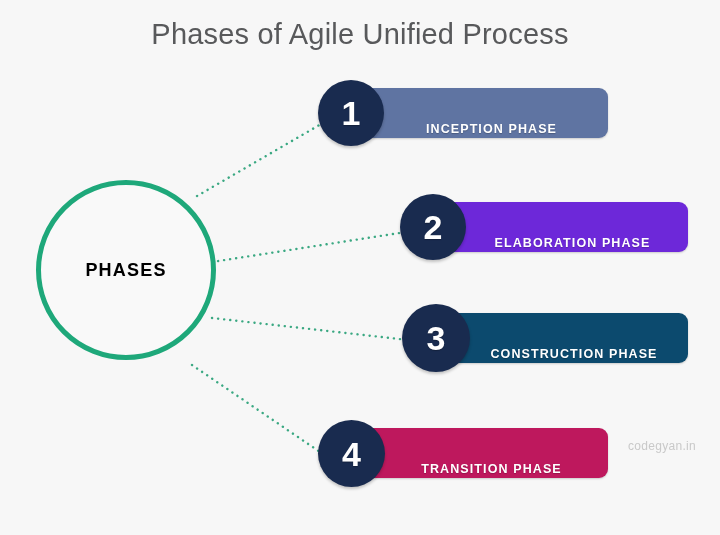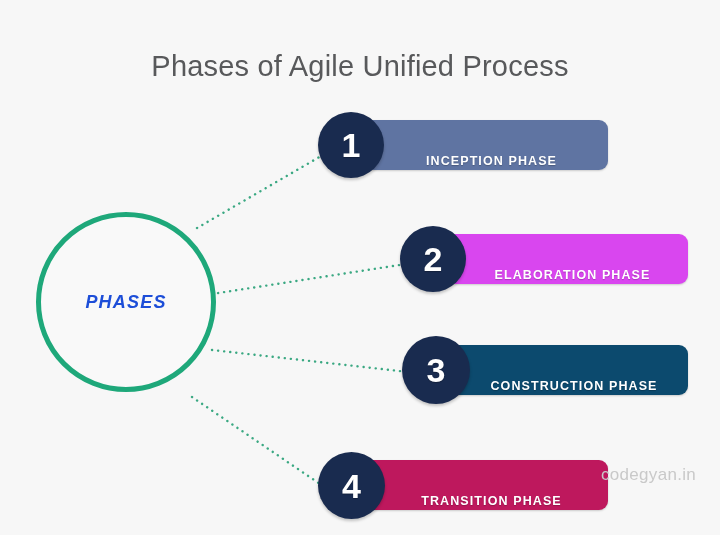--- a/index.html
+++ b/index.html
@@ -11,21 +11,20 @@
     height: 535px;
     background: #f7f7f7;
     font-family: "Liberation Sans", sans-serif;
     overflow: hidden;
   }
   #canvas {
     position: relative;
     width: 720px;
     height: 465px;
     background: #f7f7f7;
-    margin-top: 32px;
   }
   #title {
     position: absolute;
     left: 0;
     top: 18px;
     width: 720px;
     text-align: center;
     font-size: 29px;
     font-weight: 400;
     color: #58595b;
@@ -95,54 +94,54 @@
     color: #ffffff;
     font-weight: bold;
     font-size: 34px;
     line-height: 1;
     text-shadow: 0 1px 1px rgba(0,0,0,0.25);
   }
   #watermark {
     position: absolute;
     right: 24px;
     bottom: 12px;
-    font-size: 17px;
+    font-size: 12px;
     color: #c9c9c9;
     letter-spacing: 0.3px;
   }
 </style>
 </head>
 <body>
 
 <div id="canvas" style="background: rgb(247, 247, 247);">
 
   <div id="title" style="color: rgb(88, 89, 91);">Phases of Agile Unified Process</div>
 
   <svg id="connectors" viewBox="0 0 720 535" preserveAspectRatio="none">
       <line x1="197" y1="196" x2="328" y2="120" stroke="#3aa882" stroke-width="2.4" stroke-linecap="round" stroke-dasharray="0.1 6"></line>
       <line x1="212" y1="262" x2="406" y2="232" stroke="#3aa882" stroke-width="2.4" stroke-linecap="round" stroke-dasharray="0.1 6"></line>
       <line x1="212" y1="318" x2="408" y2="340" stroke="#3aa882" stroke-width="2.4" stroke-linecap="round" stroke-dasharray="0.1 6"></line>
       <line x1="192" y1="365" x2="320" y2="452" stroke="#3aa882" stroke-width="2.4" stroke-linecap="round" stroke-dasharray="0.1 6"></line>
     </svg>
 
   <div id="hub" style="border-color: rgb(30, 168, 122);">
-    <span id="hub-label" style="color: #1d4ed8; font-style: italic;">PHASES</span>
+    <span id="hub-label" style="color: #000000;">PHASES</span>
   </div>
 
   <div id="phase-rows">
       <div class="phase-row">
         <div class="phase-bar" style="left: 355px; top: 88px; width: 253px; height: 50px; background: rgb(95, 116, 162);">
           <span class="phase-bar-label" style="color: rgb(255, 255, 255);">INCEPTION PHASE</span>
         </div>
         <div class="phase-badge" style="left: 318px; top: 80px; width: 66px; height: 66px; background: rgb(25, 43, 79);">
           <span class="phase-badge-number" style="color: rgb(255, 255, 255);">1</span>
         </div>
       </div>
       <div class="phase-row">
-        <div class="phase-bar" style="left: 437px; top: 202px; width: 251px; height: 50px; background: #d946ef;">
+        <div class="phase-bar" style="left: 437px; top: 202px; width: 251px; height: 50px; background: #6d28d9;">
           <span class="phase-bar-label" style="color: rgb(255, 255, 255);">ELABORATION PHASE</span>
         </div>
         <div class="phase-badge" style="left: 400px; top: 194px; width: 66px; height: 66px; background: rgb(25, 43, 79);">
           <span class="phase-badge-number" style="color: rgb(255, 255, 255);">2</span>
         </div>
       </div>
       <div class="phase-row">
         <div class="phase-bar" style="left: 440px; top: 313px; width: 248px; height: 50px; background: #0c4a6e;">
           <span class="phase-bar-label" style="color: rgb(255, 255, 255);">CONSTRUCTION PHASE</span>
         </div>

